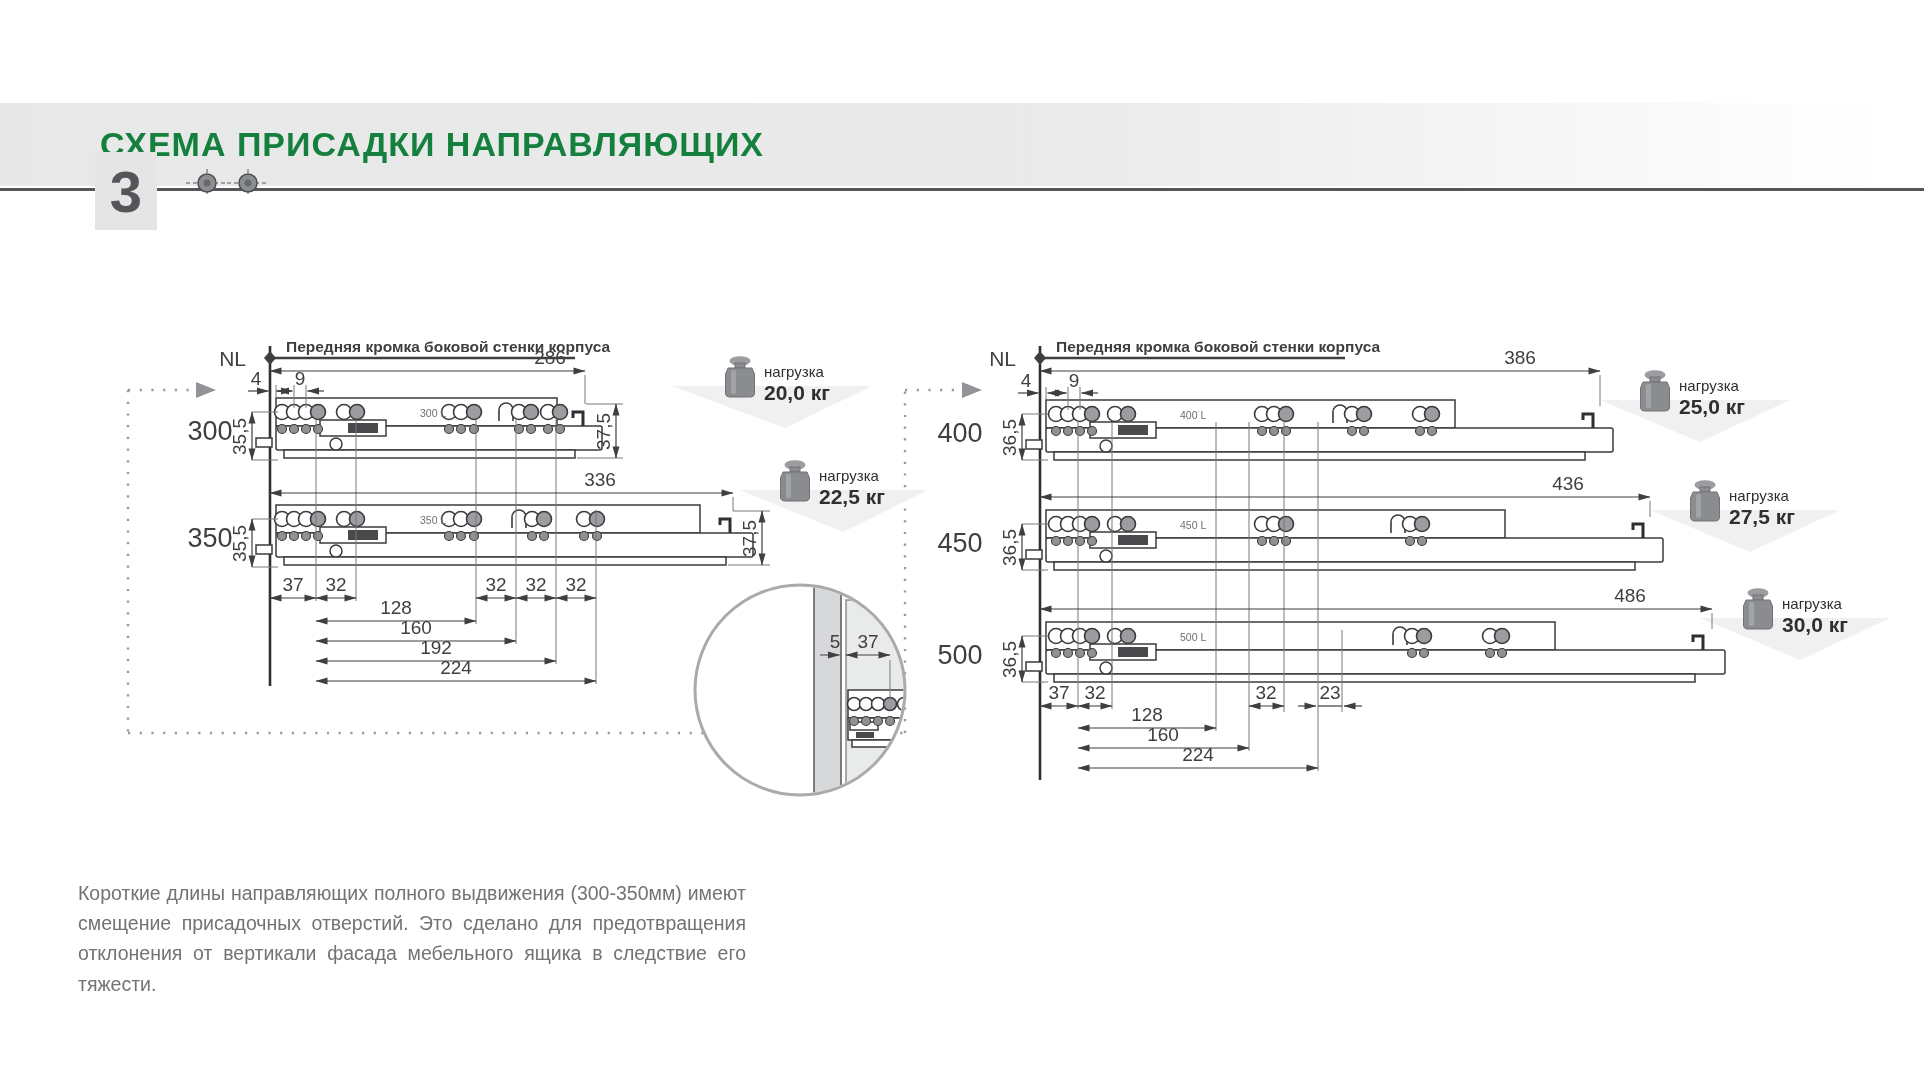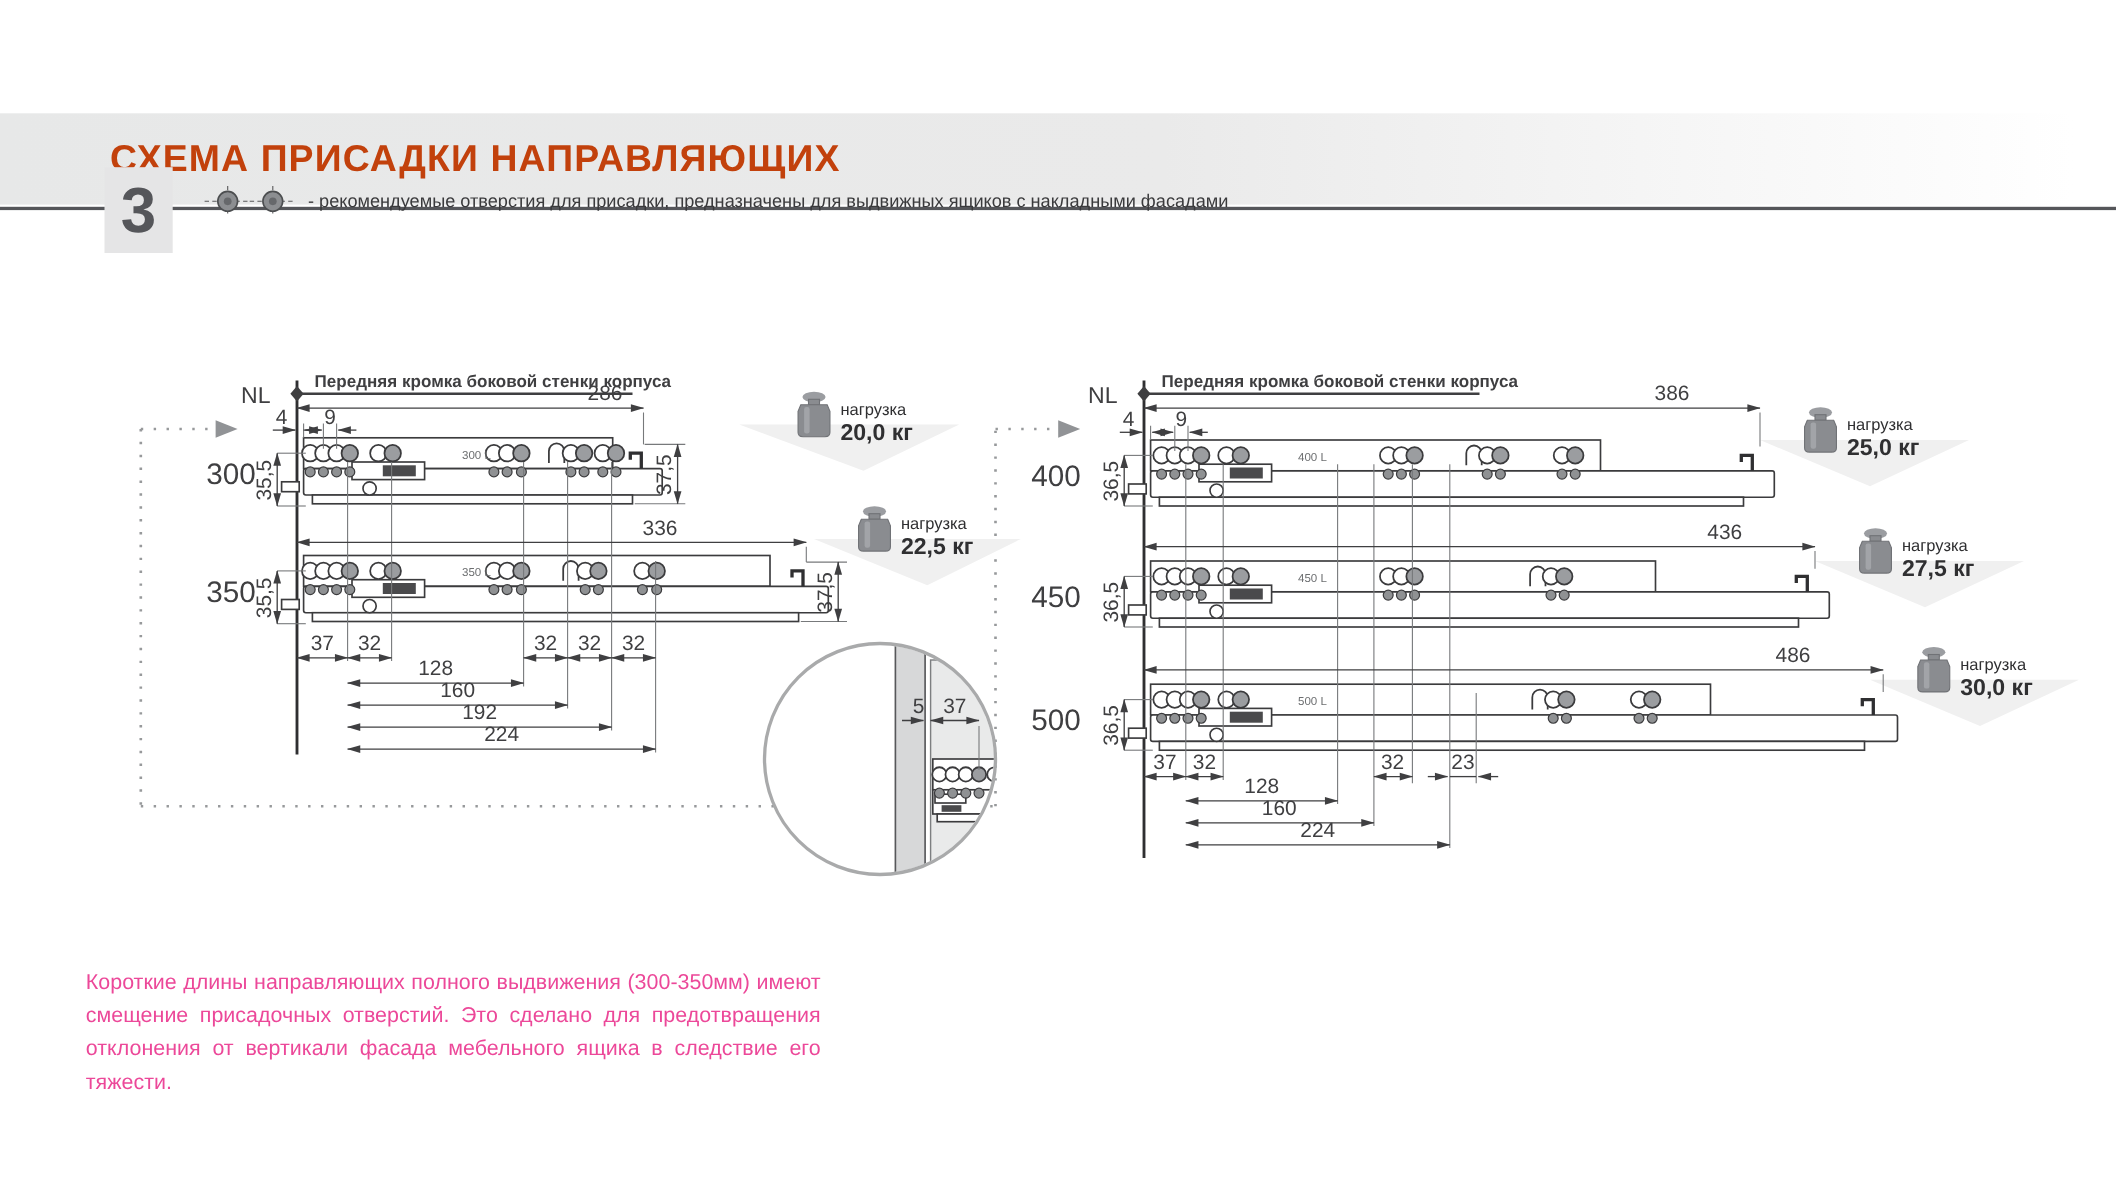--- a/index.html
+++ b/index.html
@@ -2,28 +2,28 @@
 <html><head>
 <meta charset="utf-8">
 <style>
   html,body{margin:0;padding:0;background:#fff;}
   #page{position:relative;width:1924px;height:1082px;background:#fff;overflow:hidden;
         font-family:"Liberation Sans",sans-serif;color:#3f3f41;}
   
   #band{position:absolute;left:0;top:103px;width:100%;height:83px;
         background:linear-gradient(90deg,#e7e8e8 0%,#eaeaea 55%,#ffffff 98%);}
   #title{position:absolute;left:100px;top:103px;height:83px;line-height:83px;
-         font-size:34px;font-weight:700;letter-spacing:1px;color:#c2410c;}
+         font-size:34px;font-weight:700;letter-spacing:1px;color:#15803d;}
   #rule{position:absolute;left:0;top:188px;width:100%;height:3px;background:#55565a;}
   #stepbox{position:absolute;left:95px;top:152px;width:62px;height:78px;background:#e5e5e6;
            display:flex;align-items:center;justify-content:center;
            font-size:58px;font-weight:700;color:#55565a;}
   #legendtext{position:absolute;left:280px;top:174px;font-size:16.5px;color:#3a3a3c;}
   
-  .note{position:absolute;top:878px;font-size:19.5px;line-height:1.55;color:#ec4899;
+  .note{position:absolute;top:878px;font-size:19.5px;line-height:1.55;color:#737373;
         text-align:justify;}
   #note-left{left:78px;width:668px;}
   #note-right{left:1012px;width:676px;}
   
   svg{position:absolute;left:0;top:0;}
   .part{fill:#ffffff;stroke:#3b3b3d;stroke-width:1.5;}
   .mechfill{fill:#4a4a4c;stroke:none;}
   .hw{fill:#ffffff;stroke:#3b3b3d;stroke-width:1.6;}
   .hg{fill:#9b9da0;stroke:#3b3b3d;stroke-width:1.6;}
   .hs{fill:#8f9193;stroke:#3b3b3d;stroke-width:1.1;}
@@ -55,21 +55,20 @@
 </style>
 </head>
 <body>
 
 <div id="page">
 
   <div id="band"></div>
   <div id="title">СХЕМА ПРИСАДКИ НАПРАВЛЯЮЩИХ</div>
   <div id="rule"></div>
   <div id="stepbox">3</div>
-  <div id="legendtext">-  рекомендуемые отверстия для присадки, предназначены для выдвижных ящиков с накладными фасадами</div>
 
   <div class="note" id="note-left">Короткие длины направляющих полного выдвижения (300-350мм) имеют смещение присадочных отверстий. Это сделано для предот­вращения отклонения от вертикали фасада мебельного ящика в следствие его тяжести.</div>
 
   <svg width="1924" height="1082" viewBox="0 0 1924 1082">
     <defs>
       <marker id="mR" markerWidth="13" markerHeight="9" refX="12" refY="4.5" orient="auto" markerUnits="userSpaceOnUse">
         <path d="M0.5,1 L12.5,4.5 L0.5,8 Z" fill="#3f3f41"></path>
       </marker>
       <marker id="mL" markerWidth="13" markerHeight="9" refX="1" refY="4.5" orient="auto" markerUnits="userSpaceOnUse">
         <path d="M12.5,1 L0.5,4.5 L12.5,8 Z" fill="#3f3f41"></path>

